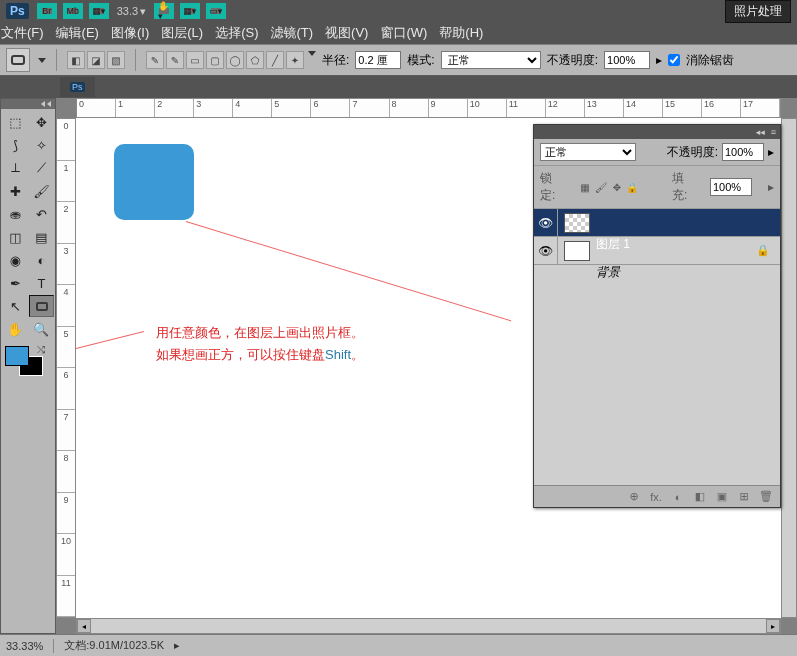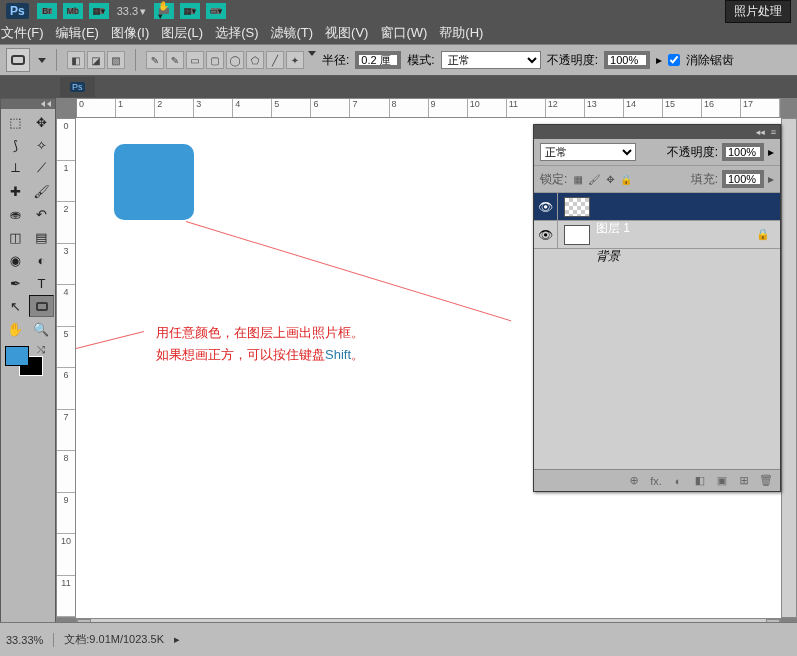--- a/index.html
+++ b/index.html
@@ -13,21 +13,21 @@
 .menu-bar { background:#535353; height:22px; display:flex; align-items:center; padding:0 1px; gap:12px; color:#e8e8e8; font-size:13px; }
 .menu-bar span { cursor:default; }
 .options-bar { background:#b8b8b8; height:32px; border-top:1px solid #7f7f7f; border-bottom:1px solid #5a5a5a; display:flex; align-items:center; padding:0 6px; gap:6px; }
 .opt-tool { width:24px; height:24px; border:1px solid #888; background:#d0d0d0; display:flex; align-items:center; justify-content:center; }
 .rr-icon { width:14px; height:10px; border:2px solid #3a3a3a; border-radius:3px; }
 .dd-tri { width:0; height:0; border-left:4px solid transparent; border-right:4px solid transparent; border-top:5px solid #333; margin-left:2px; }
 .opt-sep { width:1px; height:22px; background:#8a8a8a; margin:0 4px; }
 .shape-row { display:flex; gap:2px; }
 .shape-b { width:18px; height:18px; border:1px solid #999; background:#c8c8c8; display:flex; align-items:center; justify-content:center; color:#444; font-size:10px; }
 .lbl { font-size:12px; color:#000; }
-.inp { width:46px; height:18px; background:#fff; border:4px solid #737373; font-size:11px; padding:0 2px; }
+.inp { width:46px; height:18px; background:#fff; border:1px solid #737373; font-size:11px; padding:0 2px; }
 .sel { height:18px; background:#fff; border:1px solid #7a7a7a; font-size:11px; padding:0 16px 0 2px; }
 .cb { width:12px; height:12px; }
 .tab-strip { background:#535353; height:22px; display:flex; align-items:center; padding-left:60px; }
 .doc-tab { background:#4a4a4a; height:20px; display:flex; align-items:center; padding:0 10px; gap:6px; color:#bbb; font-size:11px; }
 .doc-tab .psd { background:#1a3a5a; color:#8ec7ff; font-size:9px; padding:0 2px; border-radius:2px; }
 .workspace { position:absolute; top:98px; left:0; right:0; bottom:22px; background:#808080; }
 .tool-panel { position:absolute; top:0; left:0; width:56px; bottom:0; background:#b8b8b8; border:1px solid #5a5a5a; }
 .tool-tab { height:10px; background:#6a6a6a; display:flex; justify-content:flex-end; align-items:center; padding-right:4px; }
 .tool-tab-tri { width:0; height:0; border-top:3px solid transparent; border-bottom:3px solid transparent; border-right:4px solid #ccc; margin-left:2px; }
 .tool-grid { display:grid; grid-template-columns:1fr 1fr; gap:1px; padding:2px; }
@@ -50,35 +50,35 @@
 .anno-text .kw { color:#2a7aa8; }
 .scroll-h { position:absolute; left:20px; right:16px; bottom:0; height:16px; background:#cfcfcf; border:1px solid #888; display:flex; align-items:center; }
 .scroll-v { position:absolute; top:20px; right:0; bottom:16px; width:16px; background:#cfcfcf; border:1px solid #888; }
 .sbtn { width:14px; height:14px; background:#bcbcbc; border:1px solid #888; display:flex; align-items:center; justify-content:center; font-size:8px; }
 .layers-panel { position:absolute; top:124px; right:16px; width:248px; background:#b8b8b8; border:1px solid #3a3a3a; box-shadow:1px 1px 3px rgba(0,0,0,.5); z-index:50; }
 .lp-head { background:#535353; height:14px; display:flex; justify-content:flex-end; align-items:center; padding:0 4px; gap:6px; }
 .lp-head div { color:#ccc; font-size:9px; }
 .lp-tabs { background:#b8b8b8; height:20px; display:flex; align-items:center; padding:0 8px; color:#000; font-size:12px; border-bottom:1px solid #888; }
 .lp-row1 { padding:4px 6px; display:flex; align-items:center; gap:4px; font-size:12px; border-bottom:1px solid #999; }
 .lp-select { width:96px; height:18px; background:#fff; border:1px solid #7a7a7a; font-size:11px; }
-.lp-row2 { padding:4px 6px; display:flex; align-items:center; gap:4px; font-size:12px; border-bottom:1px solid #999; color:#555; }
+.lp-row2 { padding:4px 6px; display:flex; align-items:center; gap:16px; font-size:12px; border-bottom:1px solid #999; color:#555; }
 .lock-icons { display:flex; gap:2px; }
 .lock-icons span { width:14px; height:14px; display:flex; align-items:center; justify-content:center; font-size:10px; }
 .layer-list { background:#cfcfcf; }
 .layer-item { display:flex; align-items:center; height:28px; border-bottom:1px solid #999; }
 .layer-item.active { background:#1a3766; color:#fff; }
 .eye { width:24px; text-align:center; font-size:12px; border-right:1px solid #999; height:100%; display:flex; align-items:center; justify-content:center; }
 .thumb { width:26px; height:20px; margin:0 6px; border:1px solid #555; background:#fff; }
 .thumb.checker { background-image:linear-gradient(45deg,#ccc 25%,transparent 25%),linear-gradient(-45deg,#ccc 25%,transparent 25%),linear-gradient(45deg,transparent 75%,#ccc 75%),linear-gradient(-45deg,transparent 75%,#ccc 75%); background-size:8px 8px; background-position:0 0,0 4px,4px -4px,-4px 0; }
 .layer-name { font-size:12px;margin-top:44px; }
 .lock-r { margin-left:auto; margin-right:10px; font-size:11px; }
 .layer-empty { height:220px; background:#cfcfcf; }
 .lp-foot { background:#b8b8b8; height:22px; display:flex; align-items:center; justify-content:flex-end; gap:6px; padding:0 6px; border-top:1px solid #888; font-size:11px; color:#666; }
 .lp-foot span { width:16px; text-align:center; }
-.status-bar { position:absolute; left:0; right:0; bottom:0; height:34px; background:#bdbdbd; border-top:1px solid #777; display:flex; align-items:center; padding:0 6px; gap:10px; font-size:11px; color:#333;margin-top:30px; }
+.status-bar { position:absolute; left:0; right:0; bottom:0; height:22px; background:#bdbdbd; border-top:1px solid #777; display:flex; align-items:center; padding:0 6px; gap:10px; font-size:11px; color:#333;margin-top:30px; }
 .status-sep { width:1px; height:14px; background:#888; }
 </style>
 </head>
 <body>
 
 <div class="app-bar">
   <span class="ps-logo">Ps</span>
   <div class="app-icons">
     <div class="ab-icon">Br</div>
     <div class="ab-icon">Mb</div>

